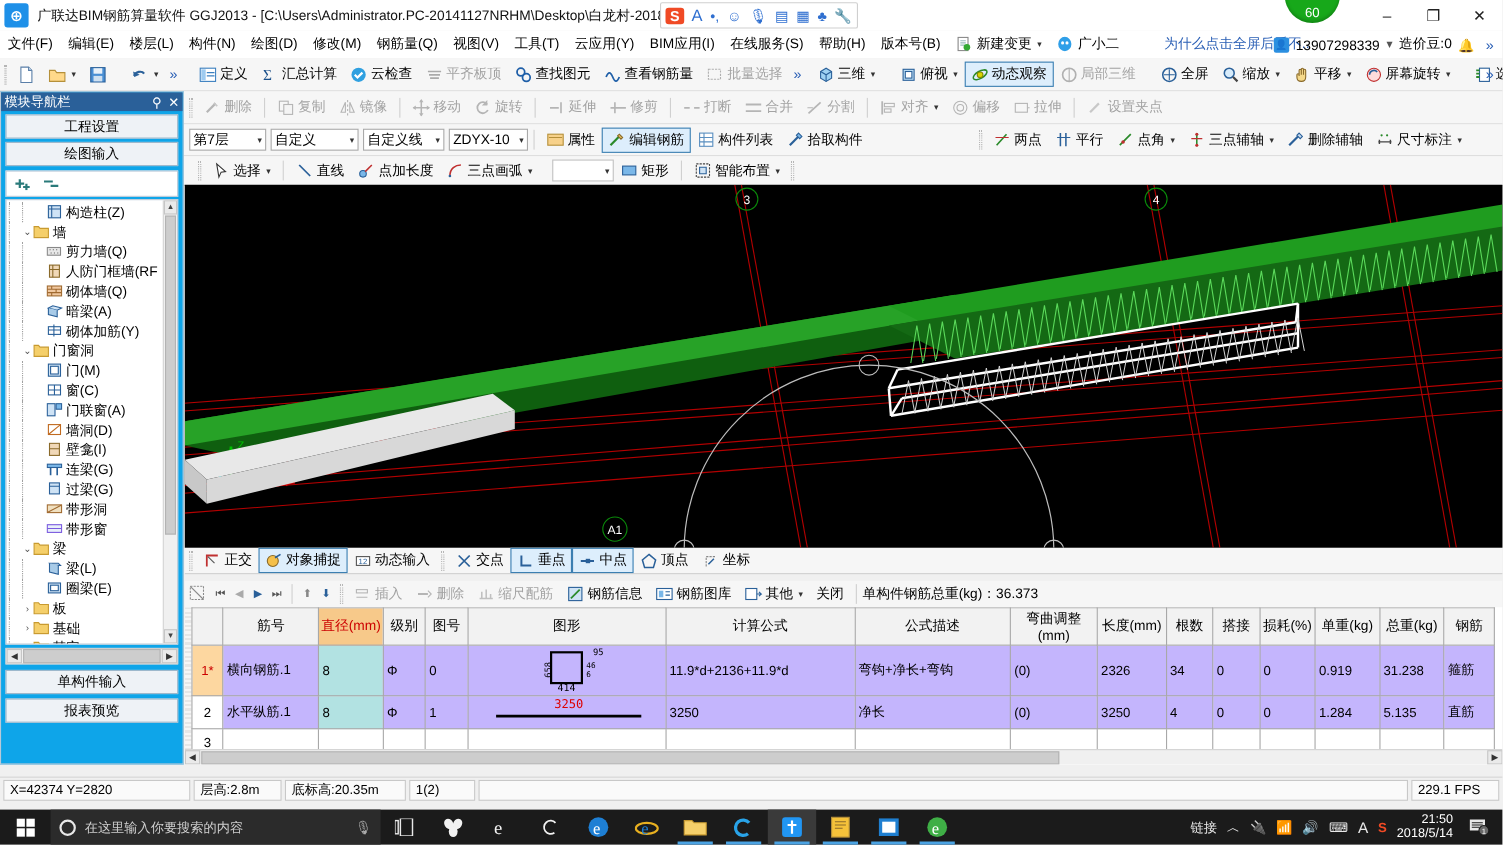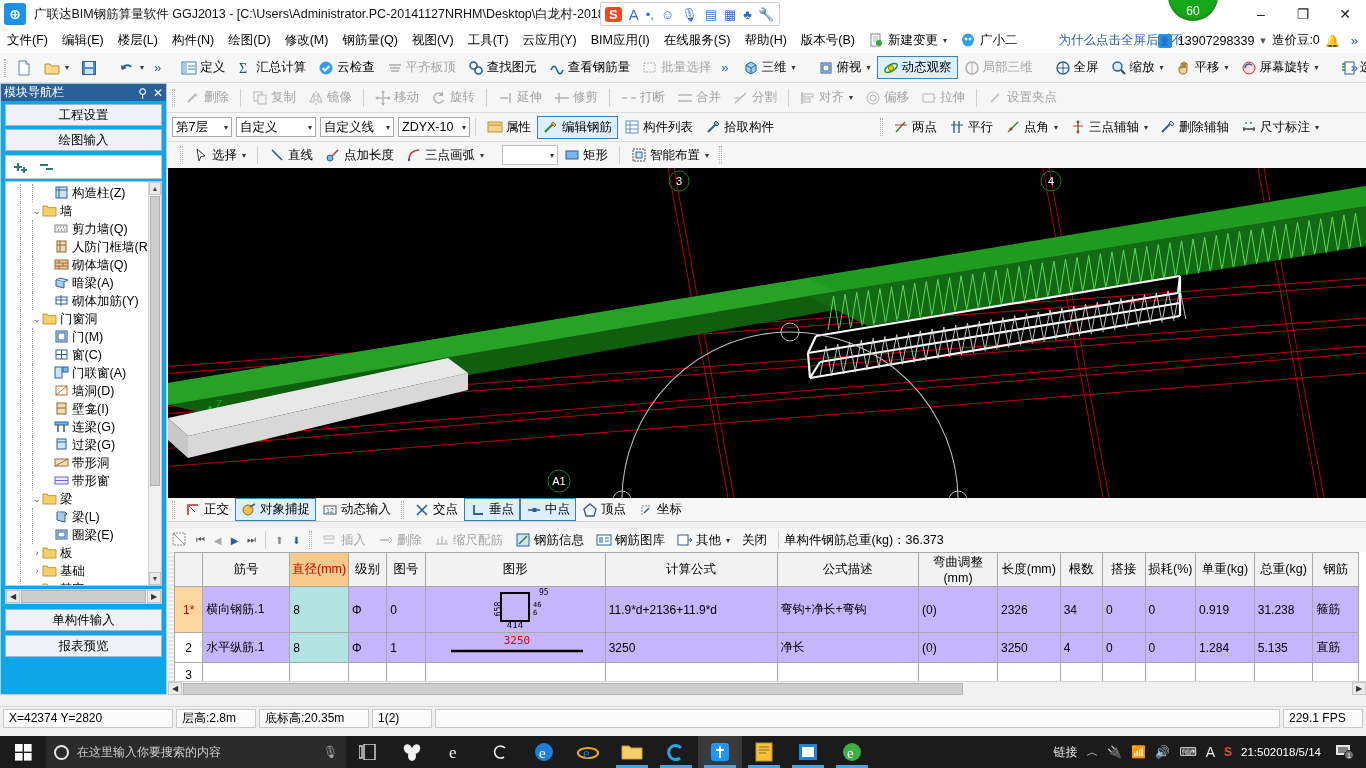--- a/index.html
+++ b/index.html
@@ -49,21 +49,21 @@
   .ico svg{display:block;}
   .combo{display:flex;align-items:center;justify-content:space-between;height:20px;border:1px solid #a9a9a9;background:#fff;padding:0 3px;font-size:12.5px;}
 
   
   .navpanel{position:absolute;left:0;top:83px;width:167px;height:612px;background:#0ea5e9;border:1px solid #b9c9d8;}
   .nav-title{height:17px;background:#2a6099;color:#fff;font-size:12px;display:flex;align-items:center;padding:0 3px;justify-content:space-between;}
   .nav-title .t{font-weight:normal;}
   .nav-tabbtn{margin:3px 4px 0;height:22px;background:#eef2f6;border:1px solid #9db8cc;display:flex;align-items:center;justify-content:center;font-size:12.5px;}
   .nav-tools{margin:4px 4px 0;height:24px;background:#fff;border:1px solid #b9c9d8;display:flex;align-items:center;gap:8px;padding:0 6px;}
   .tree{margin:2px 4px 0;height:405px;background:#fff;border:1px solid #b9c9d8;overflow:hidden;position:relative;}
-  .tlist{padding:2px 0 0 12px;}
+  .tlist{padding:2px 0 0 0;}
   .trow{display:flex;align-items:center;height:18px;font-size:12.5px;white-space:nowrap;padding-left:2px;}
   .tw{display:inline-block;width:10px;text-align:center;color:#555;font-size:9px;flex:0 0 10px;}
   .tvert{display:inline-block;flex:0 0 12px;height:18px;border-left:1px dotted #a0a0a0;}
   .ticon{width:15px;height:14px;margin-right:3px;flex:0 0 15px;}
   .tscroll{position:absolute;right:0;top:0;width:13px;height:100%;background:#f0f0f0;border-left:1px solid #d5d5d5;}
   .tsb-btn{height:13px;background:#eaeaea;border:1px solid #c6c6c6;display:flex;align-items:center;justify-content:center;font-size:7px;color:#444;}
   .tsb-thumb{position:absolute;left:1px;right:1px;top:14px;height:290px;background:#cdcdcd;border:1px solid #b3b3b3;}
   .hscroll{margin:3px 4px 0;height:15px;background:#f0f0f0;border:1px solid #cfcfcf;display:flex;align-items:center;}
   .hs-btn{width:14px;height:13px;display:flex;align-items:center;justify-content:center;font-size:8px;color:#333;background:#eaeaea;border:1px solid #c6c6c6;}
   .hs-thumb{flex:1;height:13px;background:#cdcdcd;border:1px solid #b3b3b3;margin:0 1px;}
@@ -106,21 +106,21 @@
 
   
   .taskbar{position:absolute;left:0;top:736px;width:1366px;height:32px;background:#1b1b1b;display:flex;align-items:center;}
   .tb-start{width:46px;height:32px;display:flex;align-items:center;justify-content:center;}
   .tb-search{width:300px;height:32px;background:#2b2b2b;display:flex;align-items:center;gap:8px;padding:0 8px;color:#cfcfcf;font-size:12px;}
   .tb-circle{width:15px;height:15px;border:2px solid #e8e8e8;border-radius:50%;flex:0 0 15px;}
   .tb-app{width:44px;height:32px;display:flex;align-items:center;justify-content:center;position:relative;}
   .tb-app.open:after{content:"";position:absolute;bottom:0;left:6px;right:6px;height:3px;background:#4ba3e3;}
   .tb-app.active{background:#3a3a3a;}
   .tray{margin-left:auto;display:flex;align-items:center;gap:9px;color:#e8e8e8;font-size:12px;padding-right:6px;}
-  .clock{display:flex;flex-direction:row;align-items:flex-end;line-height:13px;font-size:11.5px;color:#fff;}
+  .clock{display:flex;flex-direction:column;align-items:flex-end;line-height:13px;font-size:11.5px;color:#fff;}
   .notif{width:30px;height:32px;display:flex;align-items:center;justify-content:center;}
 </style>
 </head>
 <body>
 
 <div id="app">
 
   <div class="titlebar">
     <div class="tb-icon">⊕</div>
     <div class="tb-title">广联达BIM钢筋算量软件 GGJ2013 - [C:\Users\Administrator.PC-20141127NRHM\Desktop\白龙村-2018-02-02-19-24-35</div>
@@ -512,21 +512,21 @@
           <svg width="16" height="16" viewBox="0 0 16 16">
             <path d="M3 12L11 4" stroke="#c8c8c8" stroke-width="2"></path>
           </svg>
         </span>
         <span>设置夹点</span>
       </span>
   </div>
 
   <div class="tbrow" id="tb3">
     <span style="width:172px;"></span>
-    <span class="combo" style="width:60px;">
+    <span class="combo" style="width:70px;">
         <span>第7层</span>
         <span class="caret">▾</span>
       </span>
     <span class="combo" style="width:80px;margin-left:4px;">
         <span>自定义</span>
         <span class="caret">▾</span>
       </span>
     <span class="combo" style="width:74px;margin-left:4px;">
         <span>自定义线</span>
         <span class="caret">▾</span>

